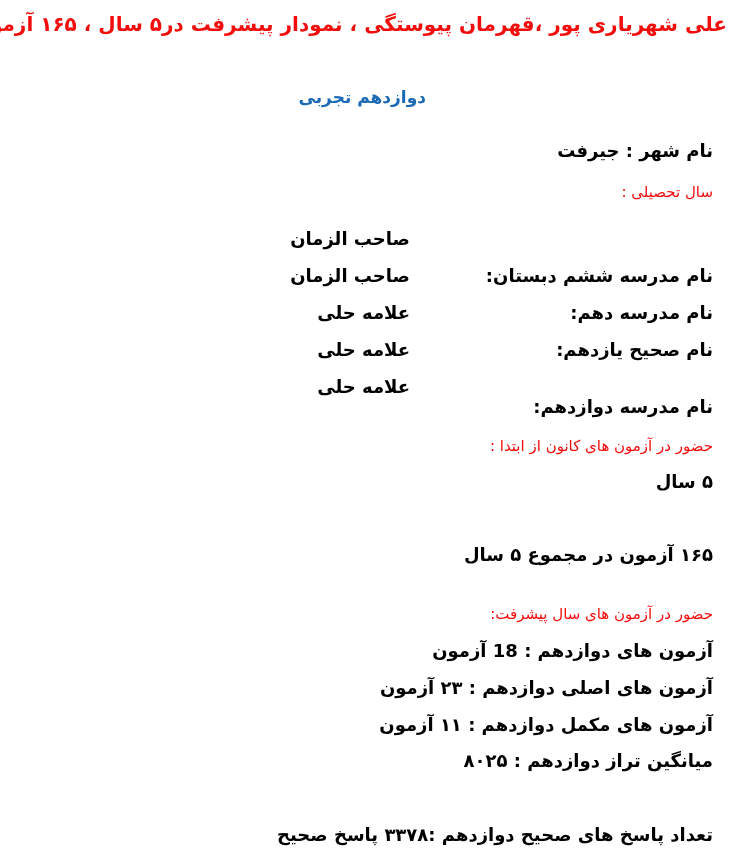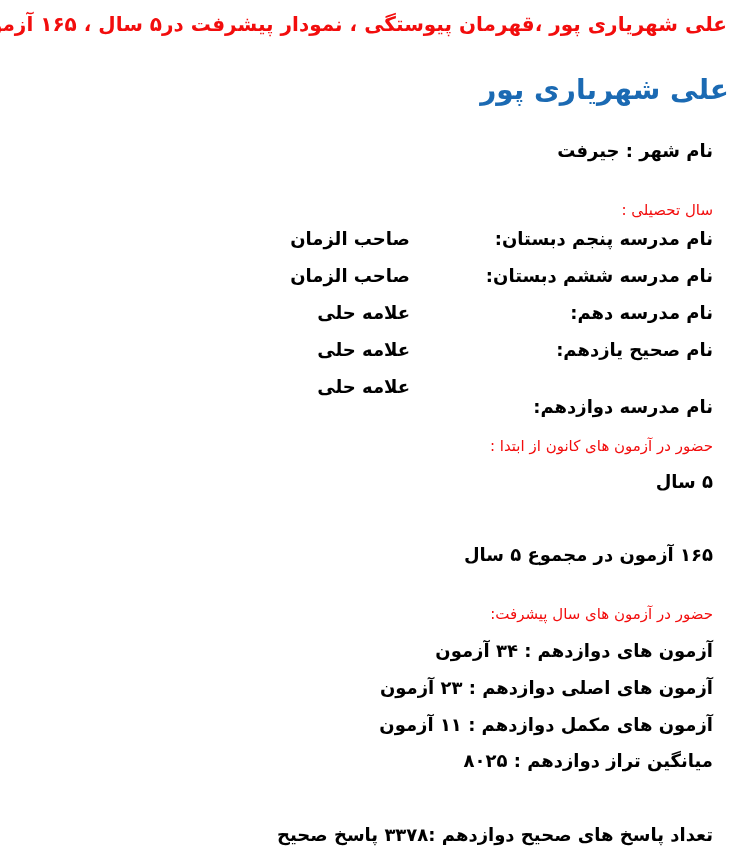--- a/index.html
+++ b/index.html
@@ -33,44 +33,43 @@
   .logo svg { display:block; }
 </style>
 </head>
 <body>
 
 <div class="page">
 
   <div class="abs title" style="top:12px; right:5px;">علی شهریاری پور ،قهرمان پیوستگی ، نمودار پیشرفت در۵ سال ، ۱۶۵ آزمون</div>
 
 
-  <div class="abs student-name" style="top:73px; right:3px;">علی شهریاری پور</div>
+  <div class="abs grade-text" style="top:87px; right:306px;">دوازدهم تجربی</div>
 
   <div class="abs black-line" style="top:140px; right:19px;">نام شهر : جیرفت</div>
-  <div class="abs red-line" style="top:201px; right:19px;">سال تحصیلی :</div>
+  <div class="abs red-line" style="top:183px; right:19px;">سال تحصیلی :</div>
 
-  <div class="abs black-line" style="top:228px; right:19px;">نام مدرسه پنجم دبستان:</div>
   <div class="abs black-line" style="top:228px; right:322px;">صاحب الزمان</div>
 
   <div class="abs black-line" style="top:265px; right:19px;">نام مدرسه ششم دبستان:</div>
   <div class="abs black-line" style="top:265px; right:322px;">صاحب الزمان</div>
 
   <div class="abs black-line" style="top:302px; right:19px;">نام مدرسه دهم:</div>
   <div class="abs black-line" style="top:302px; right:322px;">علامه حلی</div>
 
   <div class="abs black-line" style="top:339px; right:19px;">نام صحیح یازدهم:</div>
   <div class="abs black-line" style="top:339px; right:322px;">علامه حلی</div>
 
   <div class="abs black-line" style="top:388px; right:19px;margin-top:8px;">نام مدرسه دوازدهم:</div>
   <div class="abs black-line" style="top:376px; right:322px;">علامه حلی</div>
 
   <div class="abs red-line" style="top:437px; right:19px;">حضور در آزمون های کانون از ابتدا :</div>
   <div class="abs black-line" style="top:471px; right:19px;">۵ سال</div>
   <div class="abs black-line" style="top:544px; right:19px;">۱۶۵ آزمون در مجموع ۵ سال</div>
 
   <div class="abs red-line" style="top:605px; right:19px;">حضور در آزمون های سال پیشرفت:</div>
-  <div class="abs black-line" style="top:640px; right:19px;">آزمون های دوازدهم : ۳۴ آزمون</div>
+  <div class="abs black-line" style="top:640px; right:19px;">آزمون های دوازدهم : 18 آزمون</div>
   <div class="abs black-line" style="top:677px; right:19px;">آزمون های اصلی دوازدهم : ۲۳ آزمون</div>
   <div class="abs black-line" style="top:714px; right:19px;">آزمون های مکمل دوازدهم : ۱۱ آزمون</div>
   <div class="abs black-line" style="top:750px; right:19px;">میانگین تراز دوازدهم : ۸۰۲۵</div>
   <div class="abs black-line" style="top:824px; right:19px;">تعداد پاسخ های صحیح دوازدهم :۳۳۷۸ پاسخ صحیح</div>
 
 </div>
 
 </body></html>

